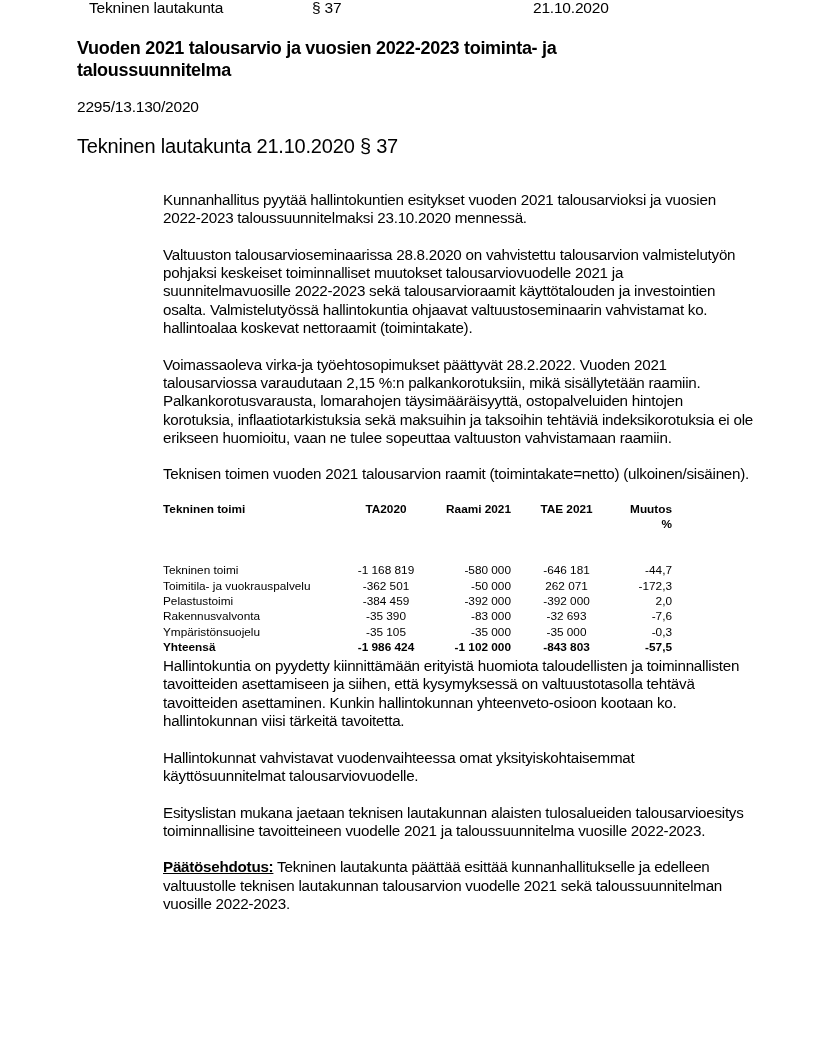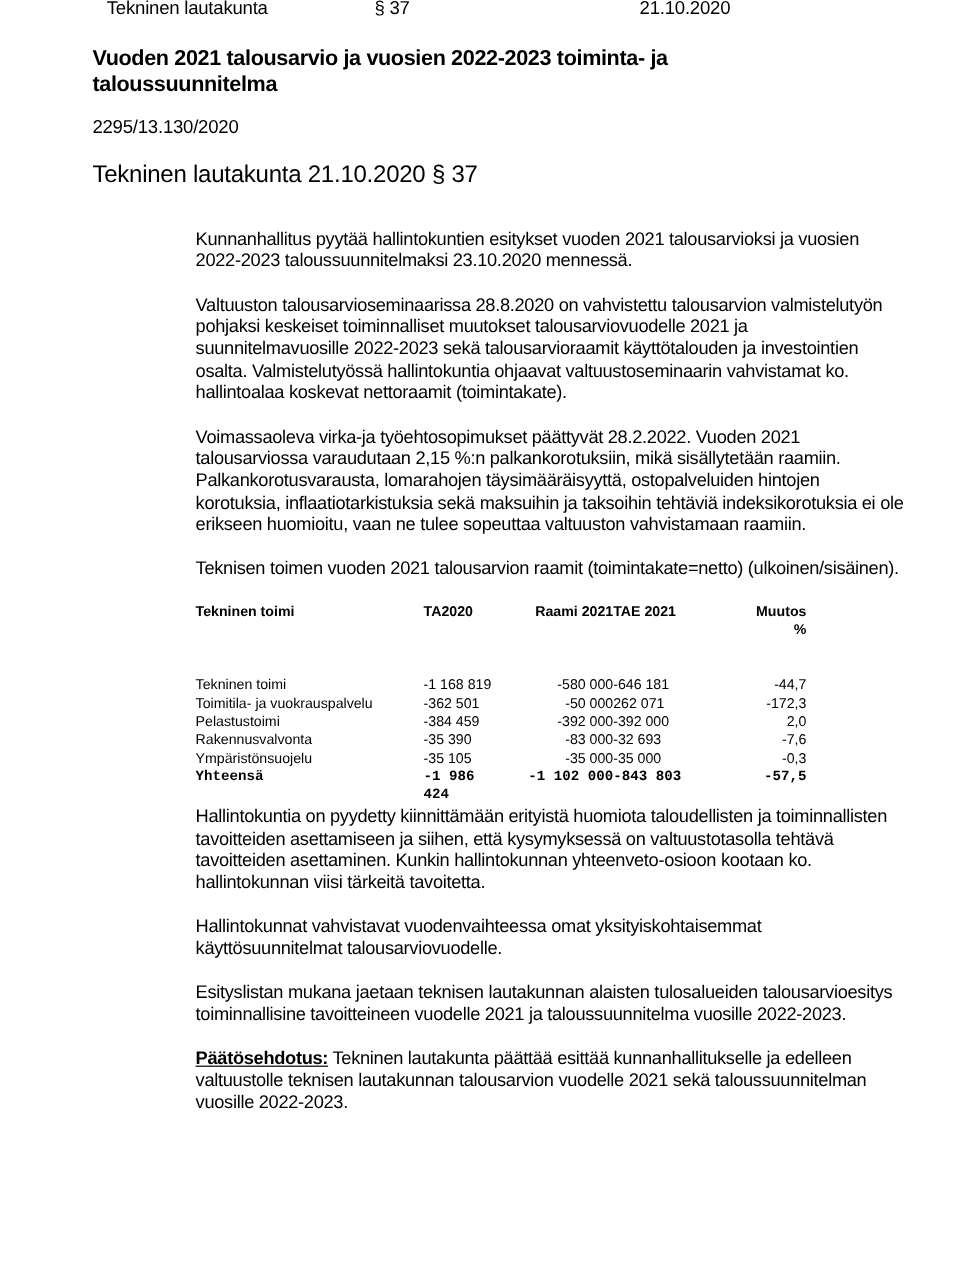--- a/index.html
+++ b/index.html
@@ -23,26 +23,26 @@
       font-size: 15.2px; line-height: 18.3px; letter-spacing: -0.25px;
     }
     .body p { margin: 0 0 18.3px 0; }
     table.budget {
       border-collapse: collapse; font-size: 11.8px; line-height: 15.3px;
       margin: 18px 0 2px 0; letter-spacing: 0;
     }
     table.budget th, table.budget td { padding: 0; vertical-align: top; }
     table.budget th { font-weight: bold; }
     .c0 { width: 190px; text-align: left; }
-    .c1 { width: 66px; text-align: left; }
+    .c1 { width: 66px; text-align: center; }
     .c2 { width: 92px; text-align: right; }
-    .c3 { width: 111px; text-align: left; }
+    .c3 { width: 111px; text-align: center; }
     .c4 { width: 50px; text-align: right; }
     tr.spacer td { height: 31px; }
-    tr.total td { font-weight: bold; font-family: Liberation Mono, monospace; }
+    tr.total td { font-weight: bold; }
     .proposal-label { font-weight: bold; text-decoration: underline; }
   </style>
 </head>
 <body>
 
 <div>
   <span class="hdr hdr-left">Tekninen lautakunta</span>
   <span class="hdr hdr-mid">§ 37</span>
   <span class="hdr hdr-right">21.10.2020</span>
 </div>

